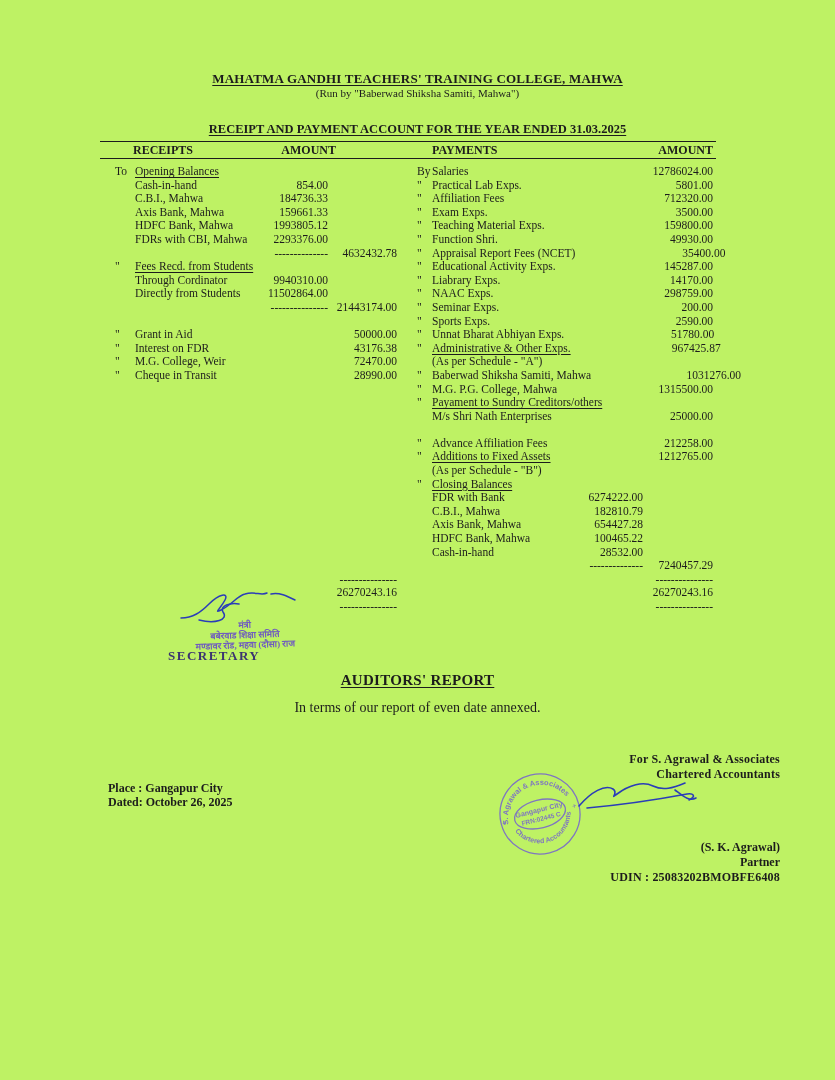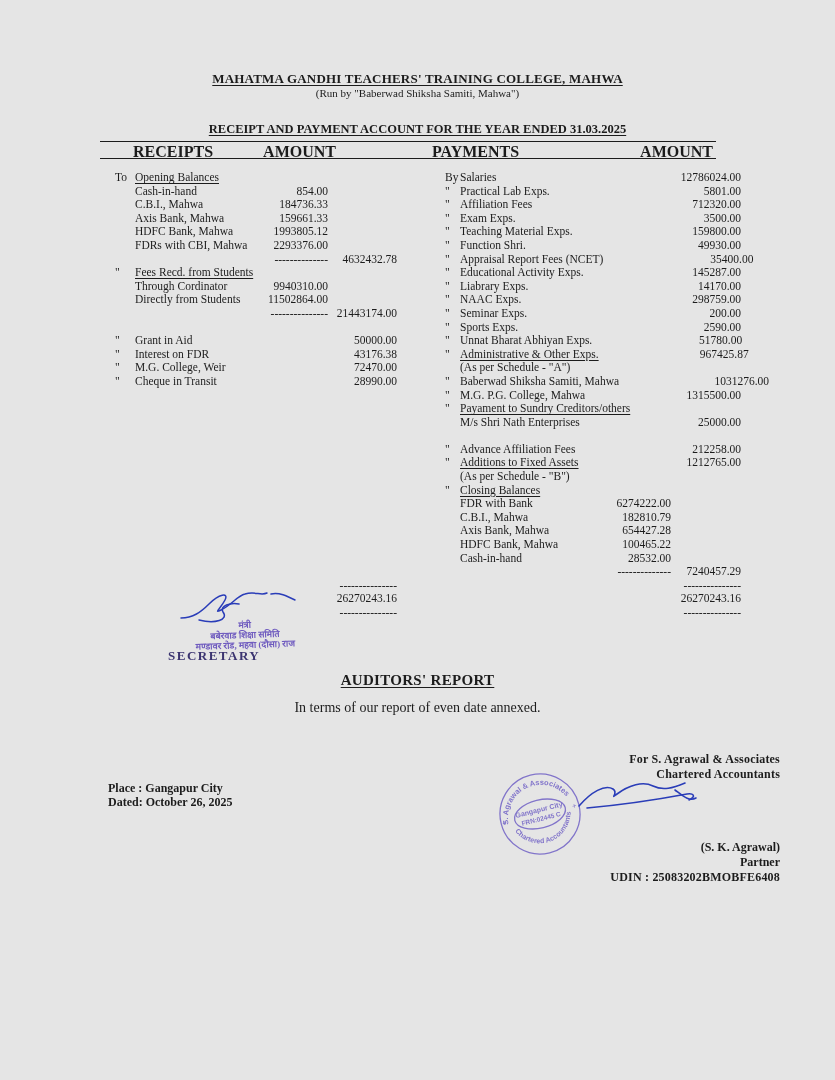--- a/index.html
+++ b/index.html
@@ -1,40 +1,40 @@
 <!DOCTYPE html>
 <html><head>
 <meta charset="utf-8">
 <style>
   * { margin:0; padding:0; box-sizing:border-box; }
   html,body { background:#ffffff; }
   body { font-family:"Liberation Serif","DejaVu Serif",serif; color:#1c1c1c; }
-  .sheet { position:relative; width:835px; height:1080px; background:#e5e5e5; overflow:hidden; }
+  .sheet { position:relative; width:835px; height:1080px; background:#bef264; overflow:hidden; }
 
   .college-title { position:absolute; top:71px; left:0; width:100%; text-align:center;
     font-size:13px; font-weight:bold; letter-spacing:.2px;
     text-decoration:underline; text-underline-offset:2px; }
   .run-by { position:absolute; top:87px; left:0; width:100%; text-align:center; font-size:11px; }
   .statement-title { position:absolute; top:122px; left:0; width:100%; text-align:center;
     font-size:12.5px; font-weight:bold; text-decoration:underline; text-underline-offset:2px; }
 
   .rule { position:absolute; left:100px; width:616px; border-top:1.7px solid #1c1c1c; }
   .rule.top { top:141px; }
   .rule.bottom { top:158px; }
 
   .thead { position:absolute; top:143px; left:100px; width:616px; display:flex; }
-  .thead .half { display:flex; font-size:16px; font-weight:bold; }
+  .thead .half { display:flex; font-size:12px; font-weight:bold; }
   .thead .half.r { width:300px; margin-right:15px; }
   .thead .half.p { width:300px; }
   .th-receipts { margin-left:33px; }
   .th-amount-l { margin-left:auto; margin-right:64px; }
   .th-payments { margin-left:17px; }
   .th-amount-r { margin-left:auto; margin-right:2px; }
 
-  .tbody { position:absolute; top:171px; left:100px; width:616px; display:flex;gap:28px; }
+  .tbody { position:absolute; top:165px; left:100px; width:616px; display:flex; }
   .col { display:flex; flex-direction:column; }
   .col.receipts { width:300px; margin-right:15px; }
   .col.payments { width:300px; }
 
   .trow { display:flex; height:13.6px; font-size:11.5px; line-height:13.4px; white-space:nowrap; }
   .cell-m { flex:0 0 auto; }
   .receipts .cell-m { width:35px; padding-left:15px; }
   .payments .cell-m { width:17px; padding-left:2px; }
   .cell-l { flex:1 1 auto; overflow:visible; }
   .cell-l.u { text-decoration:underline; text-underline-offset:2px; }

